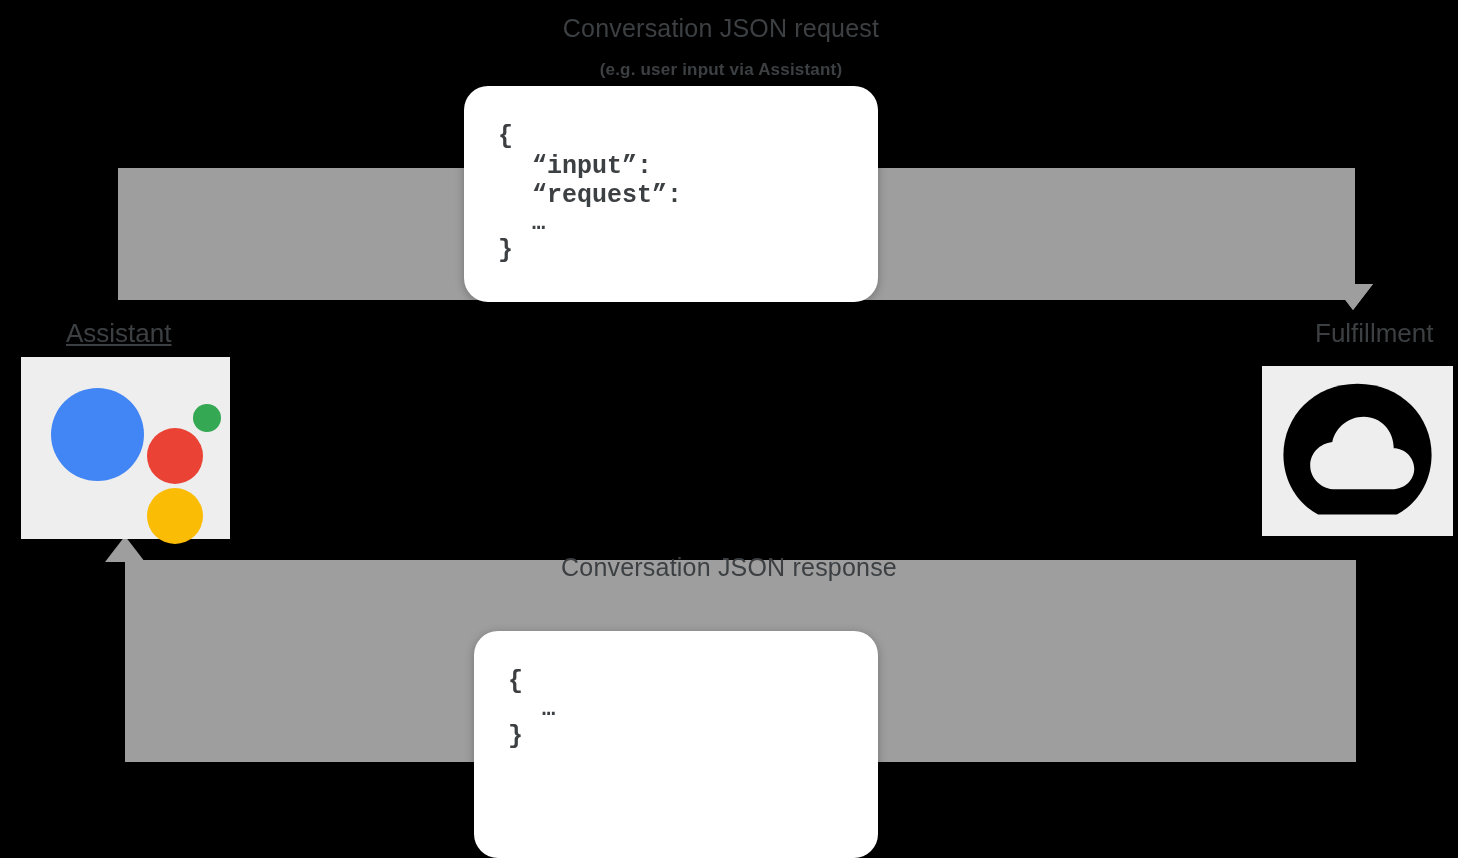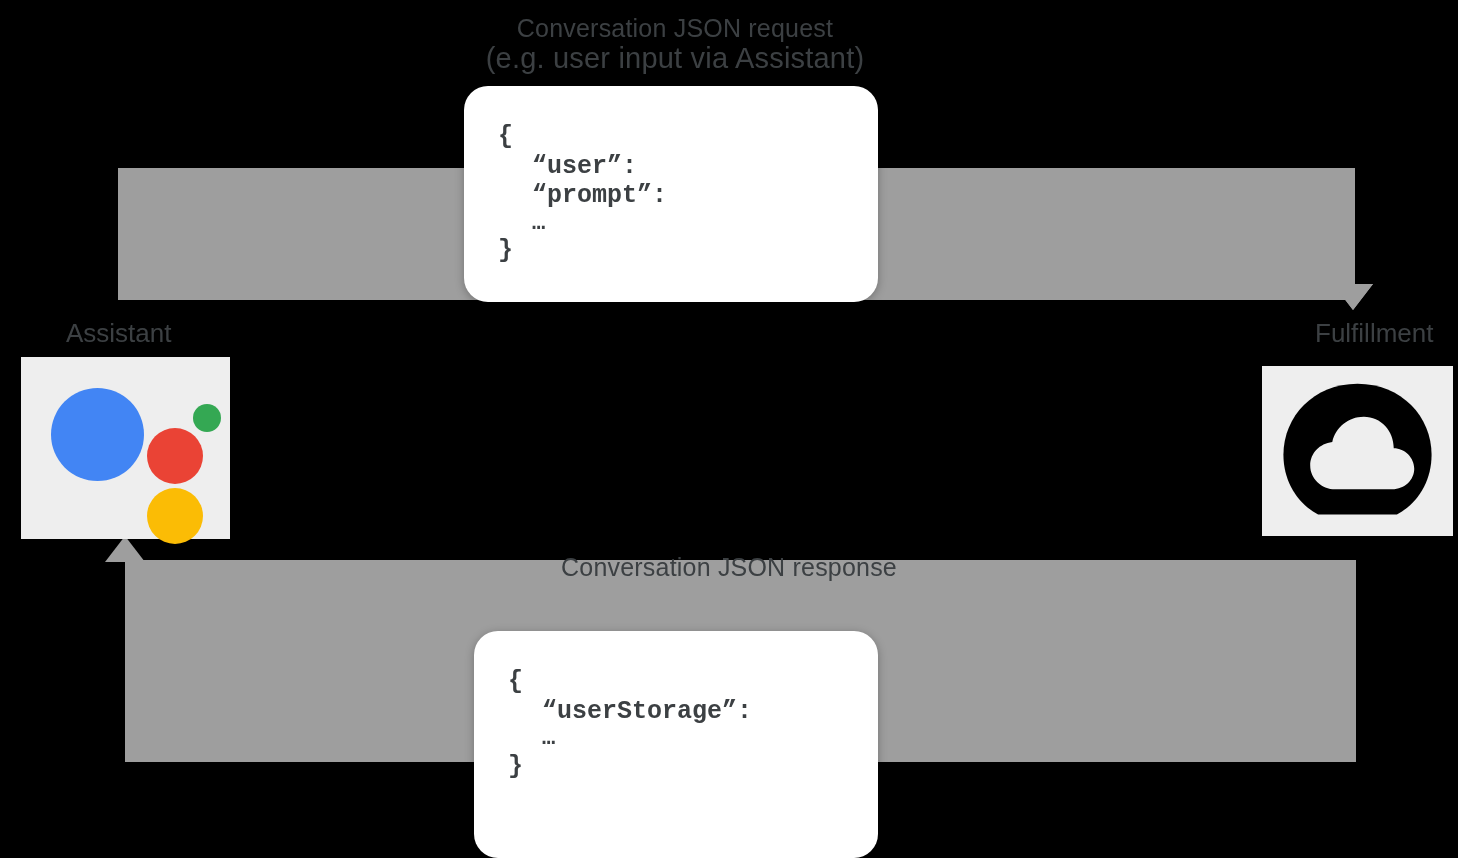--- a/index.html
+++ b/index.html
@@ -91,37 +91,37 @@
   }
   .band-caption .caption-title {
     display: block;
     font-size: 25px;
     font-weight: 400;
     letter-spacing: 0.2px;
     white-space: nowrap;
   }
   .band-caption .caption-sub {
     display: block;
-    font-size: 29px;
-    font-weight: 400;
+    font-size: 17px;
+    font-weight: 700;
     letter-spacing: 0.2px;
     white-space: nowrap;
-    margin-top: 0;
-  }
-  #request-caption  { left: 0px; top: 14px;  width: 1350px; }
+    margin-top: 18px;
+  }
+  #request-caption  { left: 0px; top: 14px;  width: 1350px; padding-left: 46px; }
   #response-caption { left: 0px; top: 553px; width: 1458px; }
 
   
   .endpoint-caption {
     position: absolute;
     font-size: 26px;
     color: #3C4043;
     white-space: nowrap;
   }
-  #assistant-caption   { left: 66px;   top: 318px; }
+  #assistant-caption   { left: 66px;   top: 318px; text-decoration: underline; }
   #fulfillment-caption { left: 1315px; top: 318px; }
 
   
   .json-card {
     position: absolute;
     background: #FFFFFF;
     border-radius: 24px;
     box-shadow: 0 2px 10px rgba(0,0,0,0.28);
     font-family: "Liberation Mono", "DejaVu Sans Mono", monospace;
     font-size: 25px;
@@ -190,24 +190,23 @@
   <span class="caption-title">Conversation JSON request</span>
   <span class="caption-sub">(e.g. user input via Assistant)</span>
 </div>
 
 <div class="band-caption" id="response-caption">
   <span class="caption-title">Conversation JSON response</span>
 </div>
 
 <div class="json-card" id="request-json-card">
   <span class="json-line">{</span>
-  <span class="json-line indent">“user”:</span>
-  <span class="json-line indent">“prompt”:</span>
+  <span class="json-line indent">“input”:</span>
+  <span class="json-line indent">“request”:</span>
   <span class="json-line indent ellipsis">…</span>
   <span class="json-line">}</span>
 </div>
 
 <div class="json-card" id="response-json-card">
   <span class="json-line">{</span>
-  <span class="json-line indent">“userStorage”:</span>
   <span class="json-line indent ellipsis">…</span>
   <span class="json-line">}</span>
 </div>
 
 </body></html>

